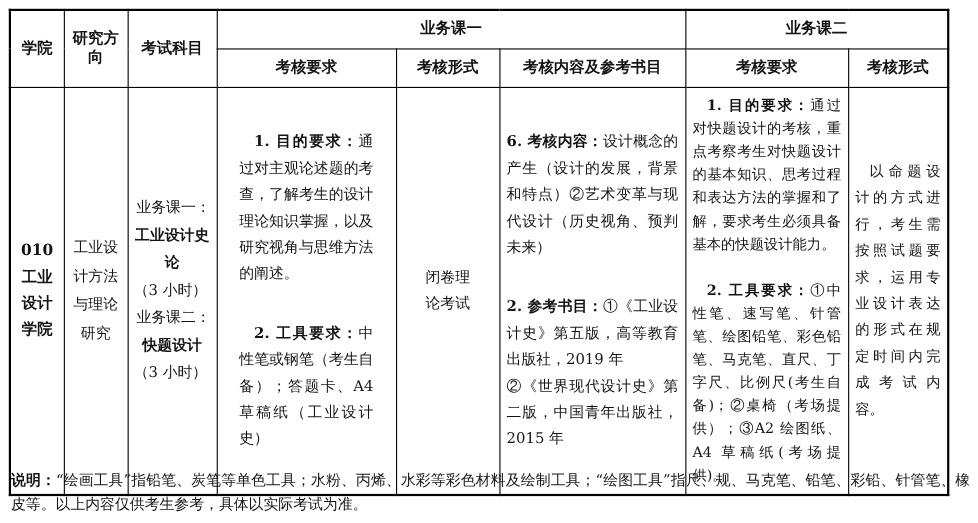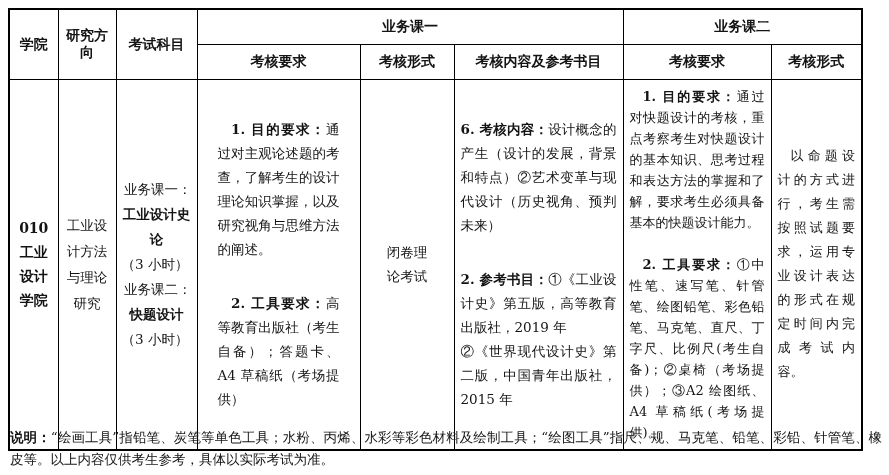--- a/index.html
+++ b/index.html
@@ -134,21 +134,21 @@
         <span class="subj-name">工业设计史论</span>
         <span class="subj-time">（3 小时）</span>
         <span class="subj-gap"></span>
         <span class="subj-label">业务课二：</span>
         <span class="subj-name">快题设计</span>
         <span class="subj-time">（3 小时）</span>
       </td>
 
       <td class="bodycell cell-req1">
         <p class="para indent"><b class="lbl">1. 目的要求：</b><span>通过对主观论述题的考查，了解考生的设计理论知识掌握，以及研究视角与思维方法的阐述。</span></p>
-        <p class="para indent"><b class="lbl">2. 工具要求：</b><span>高等教育出版社（考生自备）；答题卡、A4 草稿纸（考场提供）</span></p>
+        <p class="para indent"><b class="lbl">2. 工具要求：</b><span>中性笔或钢笔（考生自备）；答题卡、A4 草稿纸（工业设计史）</span></p>
       </td>
 
       <td class="bodycell cell-form1">闭卷理论考试</td>
 
       <td class="bodycell cell-content">
         <p class="para"><b class="lbl">6. 考核内容：</b><span>设计概念的产生（设计的发展，背景和特点）②艺术变革与现代设计（历史视角、预判未来）</span></p>
         <p class="para"><b class="lbl">2. 参考书目：</b><span class="prewrap">①《工业设计史》第五版，高等教育出版社，2019 年
 ②《世界现代设计史》第二版，中国青年出版社，2015 年</span></p>
       </td>
 

